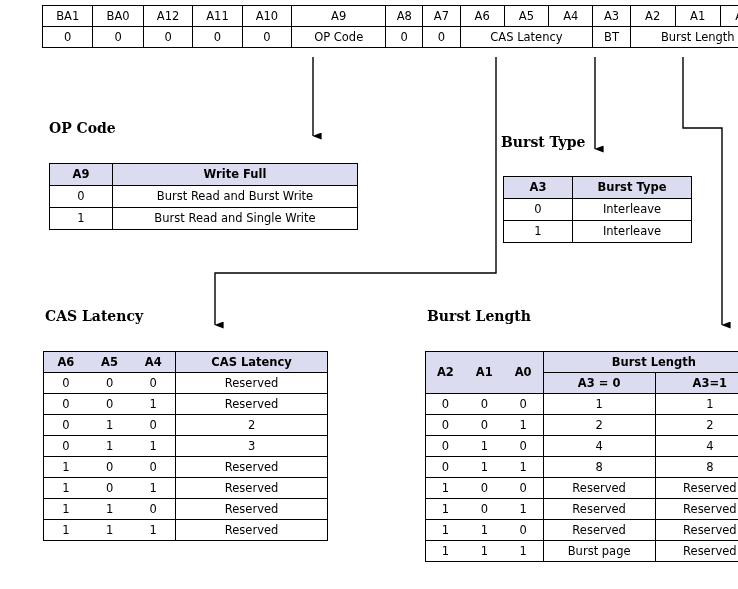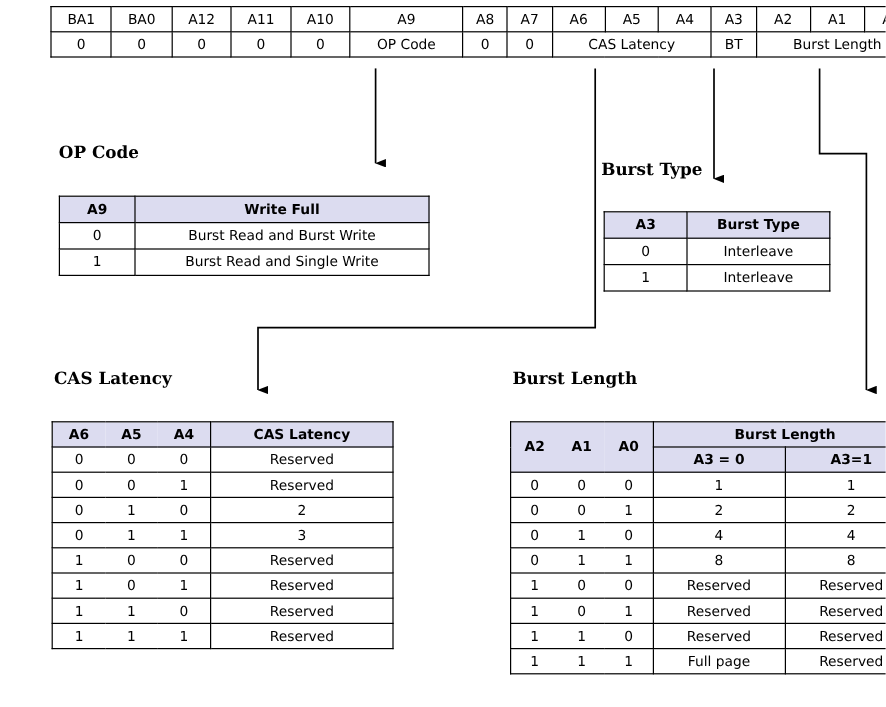--- a/index.html
+++ b/index.html
@@ -312,21 +312,21 @@
         <td class="bitcol bitfirst">1</td>
         <td class="bitcol">1</td>
         <td class="bitcol bitlast">0</td>
         <td class="blcol">Reserved</td>
         <td class="blcol">Reserved</td>
       </tr>
       <tr>
         <td class="bitcol bitfirst">1</td>
         <td class="bitcol">1</td>
         <td class="bitcol bitlast">1</td>
-        <td class="blcol">Full page</td>
+        <td class="blcol">Burst page</td>
         <td class="blcol">Reserved</td>
       </tr>
     </tbody>
   </table>
 
   <svg id="connectors" viewBox="0 0 738 589" width="738" height="589">
     <defs>
       <marker id="arrowhead" markerWidth="7" markerHeight="9" refX="3.5" refY="8.6" orient="auto" markerUnits="userSpaceOnUse">
         <polygon points="0,0 7,0 3.5,9" fill="#000000"></polygon>
       </marker>

